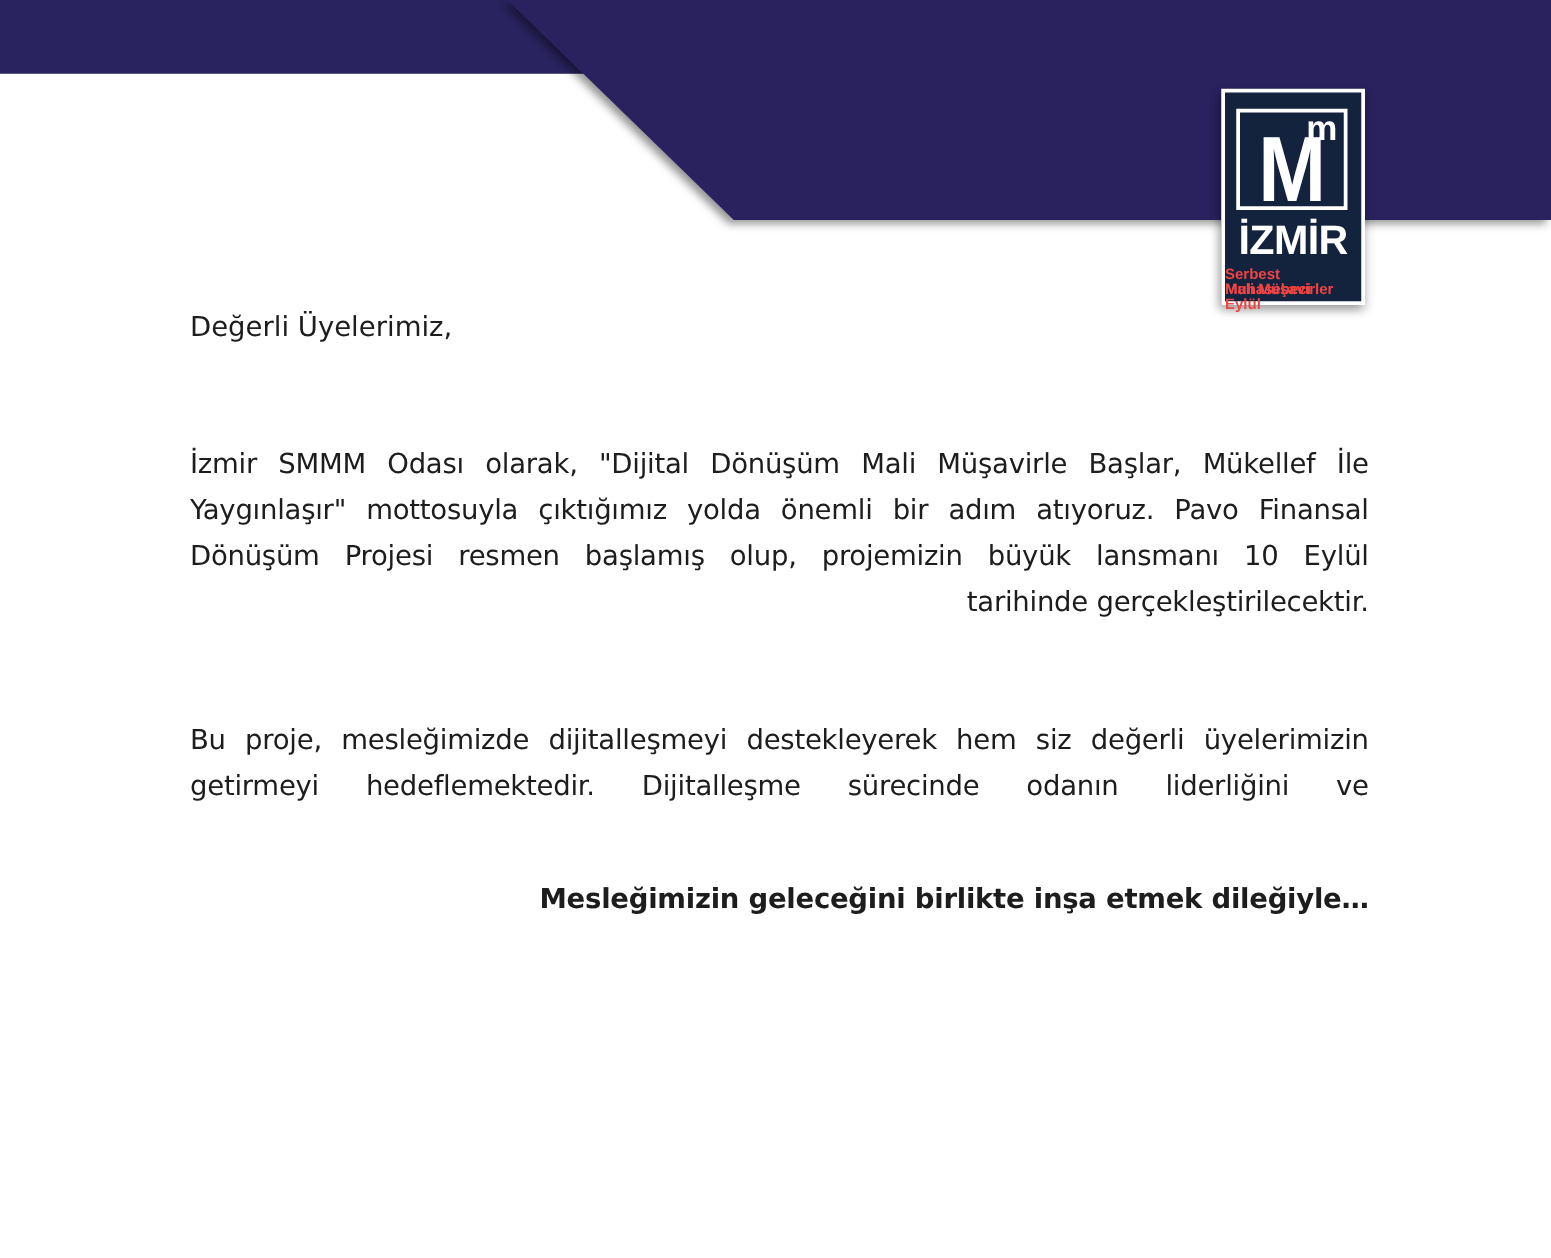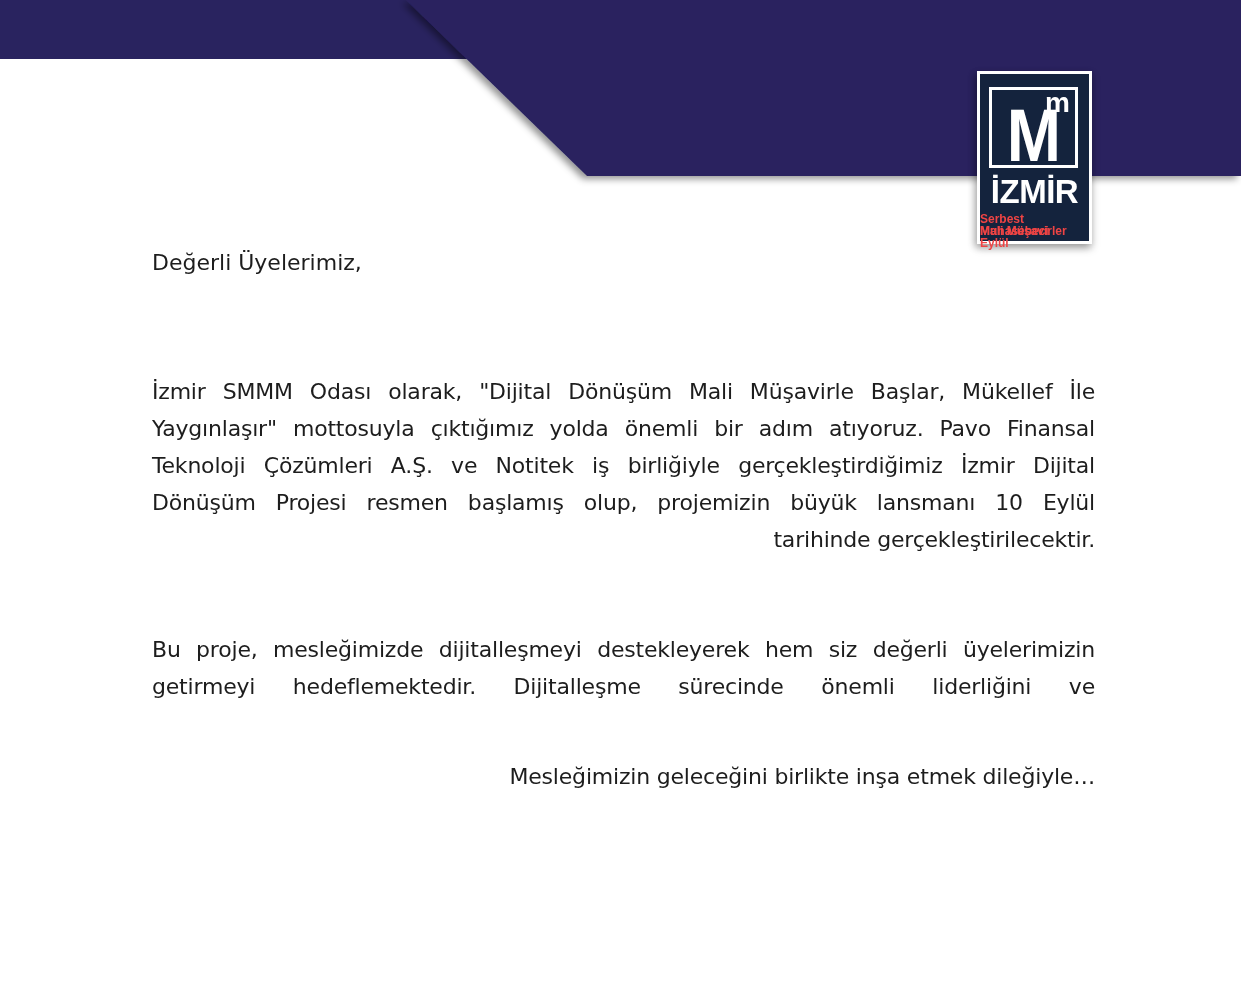--- a/index.html
+++ b/index.html
@@ -47,27 +47,27 @@
     font-size:12px;line-height:1;
   }
   .logo-sub1{top:139px;}
   .logo-sub2{top:151px;}
   
   .letter{
     position:absolute;left:152px;top:244px;width:943px;
     color:var(--ink,#1d1d1d);
     font-size:22px;line-height:37px;
   }
-  .greeting{margin:0 0 92px 0;}
+  .greeting{margin:0 0 72px 0;}
   .para{margin:0;}
   .para .line{letter-spacing:-0.2px;text-align:right;}
   .para .just{text-align:justify;text-align-last:justify;}
   .para.m1{margin-bottom:73px;}
   .para.m2{margin-bottom:53px;}
-  .para.m3{margin-bottom:68px;}
+  .para.m3{margin-bottom:68px;font-weight:bold;}
 </style>
 </head>
 <body>
 
 <div class="page">
 
   <svg class="header-art" width="1241" height="210" viewBox="0 0 1241 210" aria-hidden="true">
     <defs>
       <filter id="ribshadow" x="-15%" y="-15%" width="130%" height="140%">
         <feDropShadow dx="-4" dy="3" stdDeviation="3.5" flood-color="#000000" flood-opacity="0.42"></feDropShadow>
@@ -86,27 +86,26 @@
     <div class="logo-sub1">Serbest Muhasebeci</div>
     <div class="logo-sub2">Mali Müşavirler Eylül</div>
   </div>
 
   <div class="letter">
     <div class="greeting">Değerli Üyelerimiz,</div>
     <div id="paragraphs">
         <div class="para m1">
           <div class="line just">İzmir SMMM Odası olarak, "Dijital Dönüşüm Mali Müşavirle Başlar, Mükellef İle</div>
           <div class="line just">Yaygınlaşır" mottosuyla çıktığımız yolda önemli bir adım atıyoruz. Pavo Finansal</div>
-          <div class="line just">Teknoloji Çözümleri A.Ş. ve Notitek iş birliğiyle gerçekleştirdiğimiz İzmir Dijital</div>
           <div class="line just">Dönüşüm Projesi resmen başlamış olup, projemizin büyük lansmanı 10 Eylül</div>
           <div class="line">tarihinde gerçekleştirilecektir.</div>
         </div>
         <div class="para m2">
           <div class="line just">Bu proje, mesleğimizde dijitalleşmeyi destekleyerek hem siz değerli üyelerimizin</div>
-          <div class="line just">getirmeyi hedeflemektedir. Dijitalleşme sürecinde önemli liderliğini ve</div>
+          <div class="line just">getirmeyi hedeflemektedir. Dijitalleşme sürecinde odanın liderliğini ve</div>
         </div>
         <div class="para m3">
           <div class="line">Mesleğimizin geleceğini birlikte inşa etmek dileğiyle…</div>
         </div>
       </div>
   </div>
 
 </div>
 
 </body></html>

